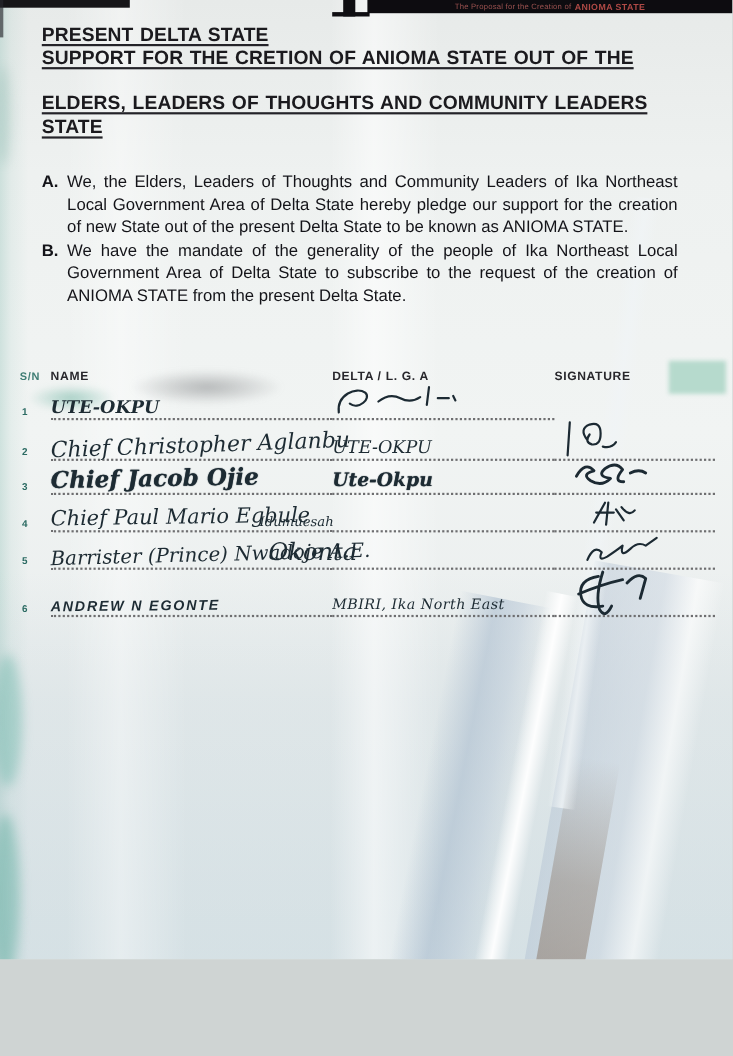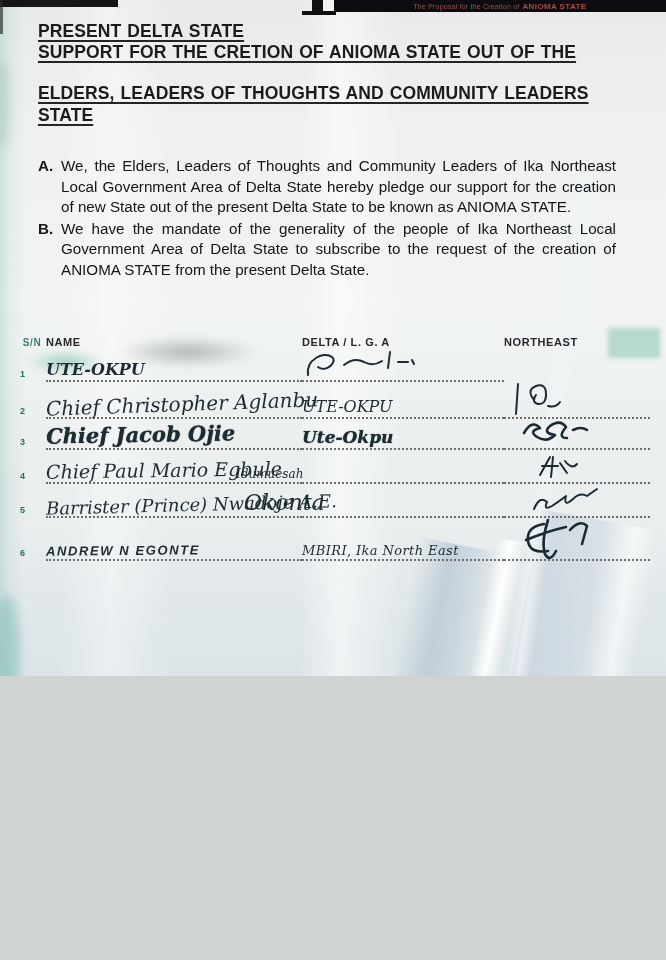--- a/index.html
+++ b/index.html
@@ -1,17 +1,17 @@
 <!DOCTYPE html>
 <html><head>
 <meta charset="utf-8">
 <style>
   html,body{margin:0;padding:0;}
   body{width:666px;height:960px;overflow:hidden;background:#cfd4d3;font-family:"Liberation Sans",sans-serif;}
-  .page{position:relative;width:666px;height:676px;overflow:hidden;
+  .page{position:relative;width:666px;height:872px;overflow:hidden;
     background:
       linear-gradient(90deg, rgba(120,180,168,.28) 0px, rgba(120,180,168,.10) 10px, rgba(255,255,255,0) 26px),
       linear-gradient(180deg, #e7eae9 0%, #eef1f0 18%, #f1f4f3 45%, #eaeeee 70%, #e8edee 100%);
   }
   
   .streaks{position:absolute;inset:0;pointer-events:none;
     background:
       linear-gradient(90deg, transparent 300px, rgba(255,255,255,.55) 340px, transparent 400px),
       linear-gradient(90deg, transparent 60px, rgba(255,255,255,.4) 110px, transparent 170px),
       linear-gradient(180deg, transparent 520px, rgba(173,196,206,.18) 640px, rgba(160,190,202,.26) 860px, rgba(150,184,198,.22) 960px);
@@ -55,21 +55,21 @@
   .h-elders{top:82px;line-height:22px;}
   
   .pledge{position:absolute;left:38px;top:156px;width:578px;color:#141419;}
   .pledge .item{position:relative;padding-left:23px;text-align:justify;font-size:15.2px;line-height:20.5px;
     font-family:"Liberation Sans",sans-serif;margin-bottom:1px;}
   .pledge .item .lbl{position:absolute;left:0;top:0;font-weight:bold;}
   
   .sigtable{position:absolute;left:16px;top:330px;width:634px;}
   .thead{display:grid;grid-template-columns:30px 256px 202px 146px;align-items:end;height:18px;}
   .thead .h{font-weight:bold;font-size:11px;letter-spacing:.6px;color:#28272c;}
-  .thead .h.sn{color:#3f7d74;font-size:10px;text-align:center;padding-left:2px;}
+  .thead .h.sn{color:#3f7d74;font-size:10px;text-align:left;padding-left:2px;}
   .trow{display:grid;grid-template-columns:30px 256px 202px 146px;height:34px;position:relative;}
   .trow .cell{display:flex;align-items:flex-end;padding-bottom:1px;}
   .trow .cell.u{border-bottom:2px dotted #6e6e70;}
   .trow .num{font-size:9px;color:#2c6b63;font-weight:bold;align-items:flex-end;padding-bottom:3px;padding-left:4px;}
   .hand{font-family:"DejaVu Serif","Liberation Serif",serif;font-style:italic;color:#1d2b33;white-space:nowrap;overflow:visible;}
   .r1 .name-t{font-size:15px;font-weight:bold;transform:rotate(-.6deg);color:#27424c;}
   .r1 .town-t{font-size:16px;font-weight:bold;}
   .r2 .name-t{font-size:20px;transform:rotate(-2deg);}
   .r2 .town-t{font-size:16px;}
   .r3 .name-t{font-size:21px;font-weight:bold;transform:rotate(-1deg);text-shadow:0 0 1px #1d2b33;}
@@ -132,21 +132,21 @@
       <span class="lbl">B.</span>
       <span>We have the mandate of the generality of the people of Ika Northeast Local Government Area of Delta State to subscribe to the request of the creation of ANIOMA STATE from the present Delta State.</span>
     </div>
   </div>
 
   <div class="sigtable">
     <div class="thead">
       <div class="h sn">S/N</div>
       <div class="h">NAME</div>
       <div class="h">DELTA / L. G. A</div>
-      <div class="h">NORTHEAST</div>
+      <div class="h">SIGNATURE</div>
     </div>
 
     <div class="trow r1">
       <div class="cell num">1</div>
       <div class="cell u">
           <span class="hand town-t">UTE-OKPU</span>
         </div>
       <div class="cell u">
           <svg class="sig-svg" width="130" height="30" viewBox="0 0 130 30">
             <path d="M6,26 C4,10 22,2 30,8 C36,13 24,24 16,18 M42,16 q10,-8 20,-3 q9,5 18,-1 m8,-9 l-2,16 m10,-6 h10 m4,-2 l2,4"></path>

